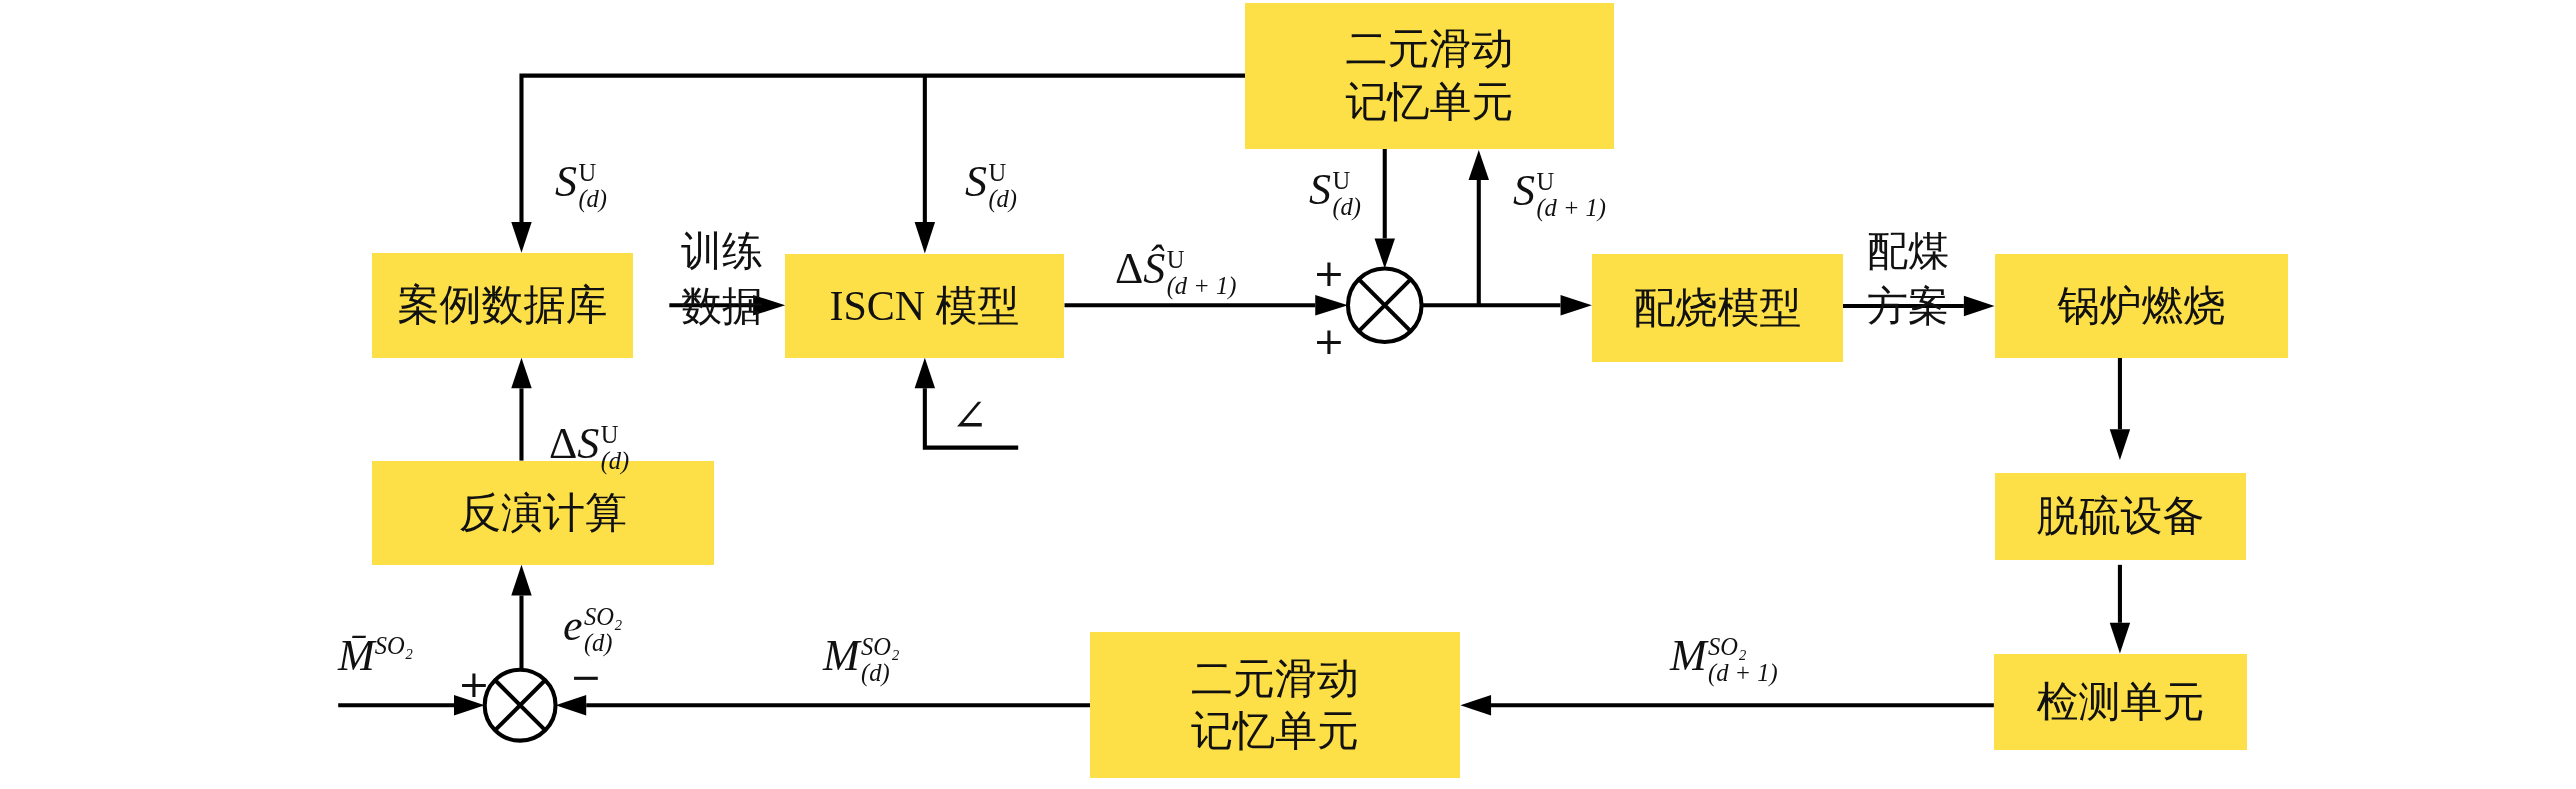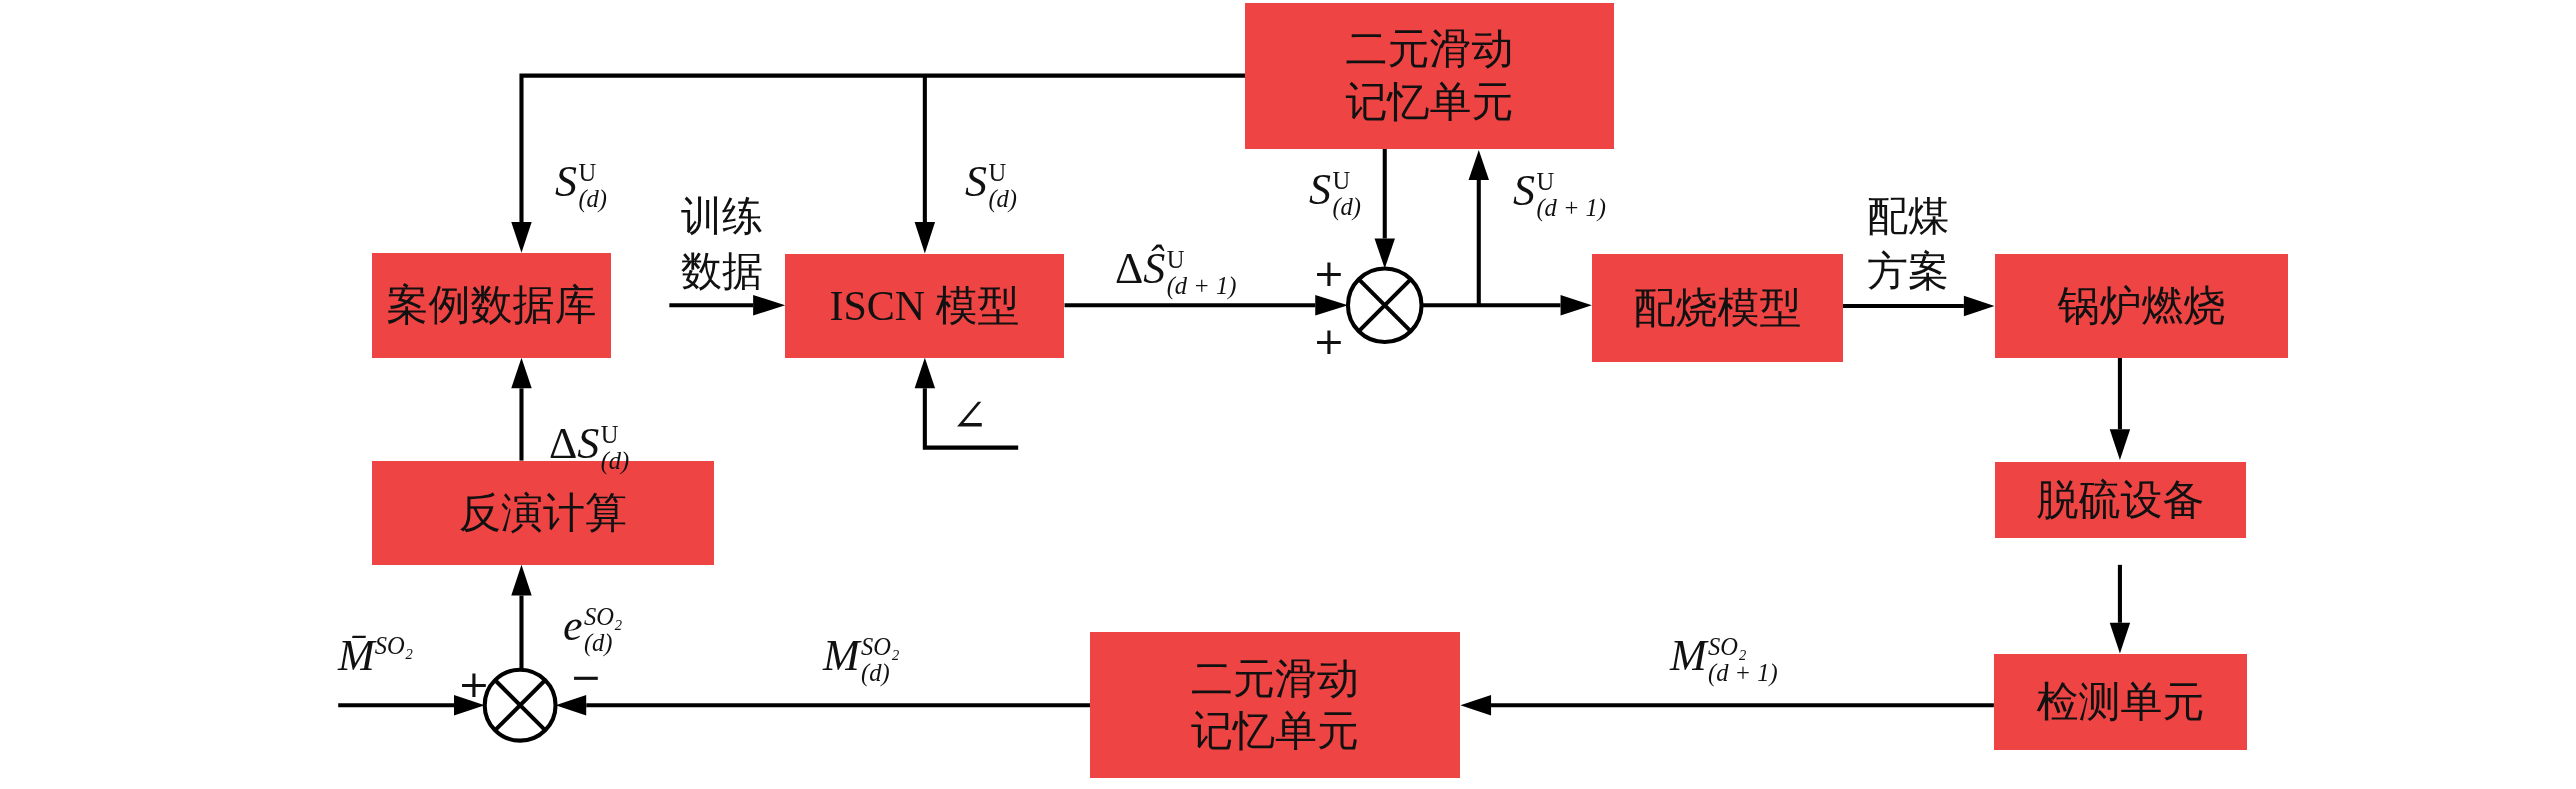--- a/index.html
+++ b/index.html
@@ -1,29 +1,29 @@
 <!DOCTYPE html>
 <html style="font-size:11px"><head>
 <meta charset="utf-8">
 <style>
   html, body { margin: 0; padding: 0; background: #ffffff; }
   #canvas { position: relative; width: 2576px; height: 789px; background: #ffffff; overflow: hidden; }
   svg.wires { position: absolute; left: 0; top: 0; }
   .block {
-    position: absolute; background: #ef4444;
+    position: absolute; background: #fde047;
     display: flex; flex-direction: column; align-items: center; justify-content: center;
     font-family: "DejaVu Serif", "Liberation Serif", serif; font-size: 42px; color: #111; line-height: 1.25;
     box-sizing: border-box;
   }
   .block span { display: block; white-space: nowrap; }
   .lbl {
     position: absolute; font-family: "Liberation Serif", "DejaVu Serif", serif; color: #111;
     white-space: nowrap; line-height: 1;
   }
-  .cn { font-family: Liberation Mono, monospace; font-size: 41px; line-height: 1.35; text-align: center; }
+  .cn { font-family: Liberation Serif, serif; font-size: 41px; line-height: 1.35; text-align: center; margin-top: 32px; }
   .math { font-size: 44px; font-style: italic; }
   .math .up { font-style: normal; }
   .math sup, .math sub { font-size: 24.5px; font-style: italic; }
   .math .stack { display: inline-flex; flex-direction: column; vertical-align: middle; line-height: 1.05; margin-left: 1.4px; }
   .math .stack .s-top { font-size: 24.5px; font-style: normal; }
   .math .stack .s-bot { font-size: 24.5px; font-style: italic; }
   .sign { position: absolute; font-family: "DejaVu Sans", sans-serif; font-size: 38px; color: #111; line-height: 1; }
 </style>
 </head>
 <body>
@@ -88,40 +88,40 @@
       <polygon points="3096,914 3126,914 3111,959"></polygon>
       <polygon points="2188,1020 2188,1050 2143,1035"></polygon>
       <polygon points="860,1020 860,1050 815,1035"></polygon>
       <polygon points="666,1020 666,1050 711,1035"></polygon>
       <polygon points="750,874 780,874 765,829"></polygon>
       <polygon points="750,570 780,570 765,525"></polygon>
       <polygon points="1342,570 1372,570 1357,525"></polygon>
     </g>
   </svg>
 
-  <div class="block" style="left:372px;top:253px;width:239px;height:105px;">
+  <div class="block" style="left:372px;top:253px;width:261px;height:105px;">
     <span>案例数据库</span>
   </div>
   <div class="block" style="left:785px;top:254px;width:279px;height:104px;">
     <span style="font-family:'Liberation Serif','DejaVu Serif',serif;">ISCN 模型</span>
   </div>
   <div class="block" style="left:1245px;top:2.7px;width:369px;height:146px;">
     <span>二元滑动</span>
     <span>记忆单元</span>
   </div>
   <div class="block" style="left:1592px;top:254px;width:251px;height:108px;">
     <span>配烧模型</span>
   </div>
   <div class="block" style="left:1995px;top:254px;width:293px;height:104px;">
     <span>锅炉燃烧</span>
   </div>
   <div class="block" style="left:372px;top:461px;width:342px;height:104px;">
     <span>反演计算</span>
   </div>
-  <div class="block" style="left:1995px;top:462px;width:251px;height:76px;">
+  <div class="block" style="left:1995px;top:473px;width:251px;height:87px;">
     <span>脱硫设备</span>
   </div>
   <div class="block" style="left:1994px;top:654px;width:253px;height:96px;">
     <span>检测单元</span>
   </div>
   <div class="block" style="left:1090px;top:632px;width:370px;height:146px;">
     <span>二元滑动</span>
     <span>记忆单元</span>
   </div>
 

